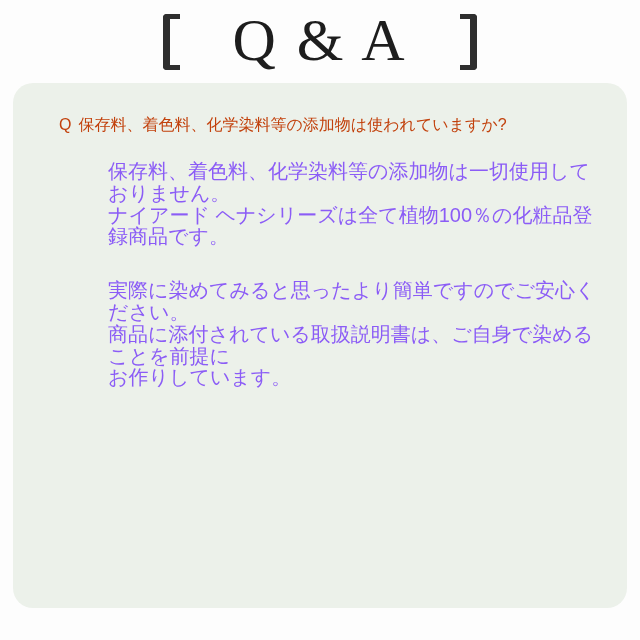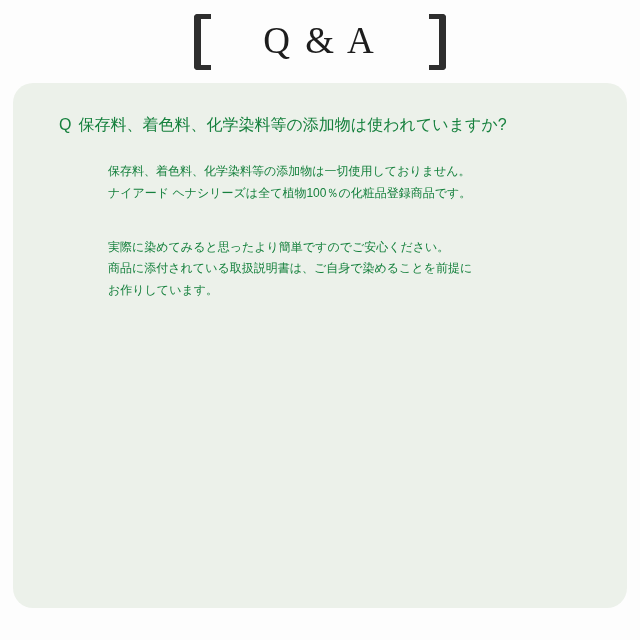--- a/index.html
+++ b/index.html
@@ -35,45 +35,45 @@
   }
   .bracket.right {
     border-right: 7px solid #2e2e2e;
     border-top: 5px solid #2e2e2e;
     border-bottom: 5px solid #2e2e2e;
     border-top-right-radius: 4px;
     border-bottom-right-radius: 4px;
   }
   .qa-title {
     font-family: "Liberation Serif", "DejaVu Serif", serif;
-    font-size: 37px;
+    font-size: 60px;
     letter-spacing: 3px;
     color: #1d1d1d;
     line-height: 1;
     padding-bottom: 4px;
   }
 
   
   .qa-box {
     margin: 9px 13px 0 13px;
     height: 525px;
     background: #ecf1ea;
     border-radius: 20px;
     padding: 31px 22px 0 46px;
   }
   .question {
     font-size: 16px;
     line-height: 22px;
-    color: #15803d;
+    color: #c2410c;
   }
   .q-label { margin-right: 7px; }
   .answer {
-    font-size: 12px;
+    font-size: 20px;
     line-height: 21.8px;
-    color: #15803d;
+    color: #8b5cf6;
     margin: 25px 0 32px 49px;
     white-space: pre-line;
   }
   .qa-item:last-child .answer { margin-bottom: 0; }
 </style>
 </head>
 <body>
 
 <div class="page">
 

